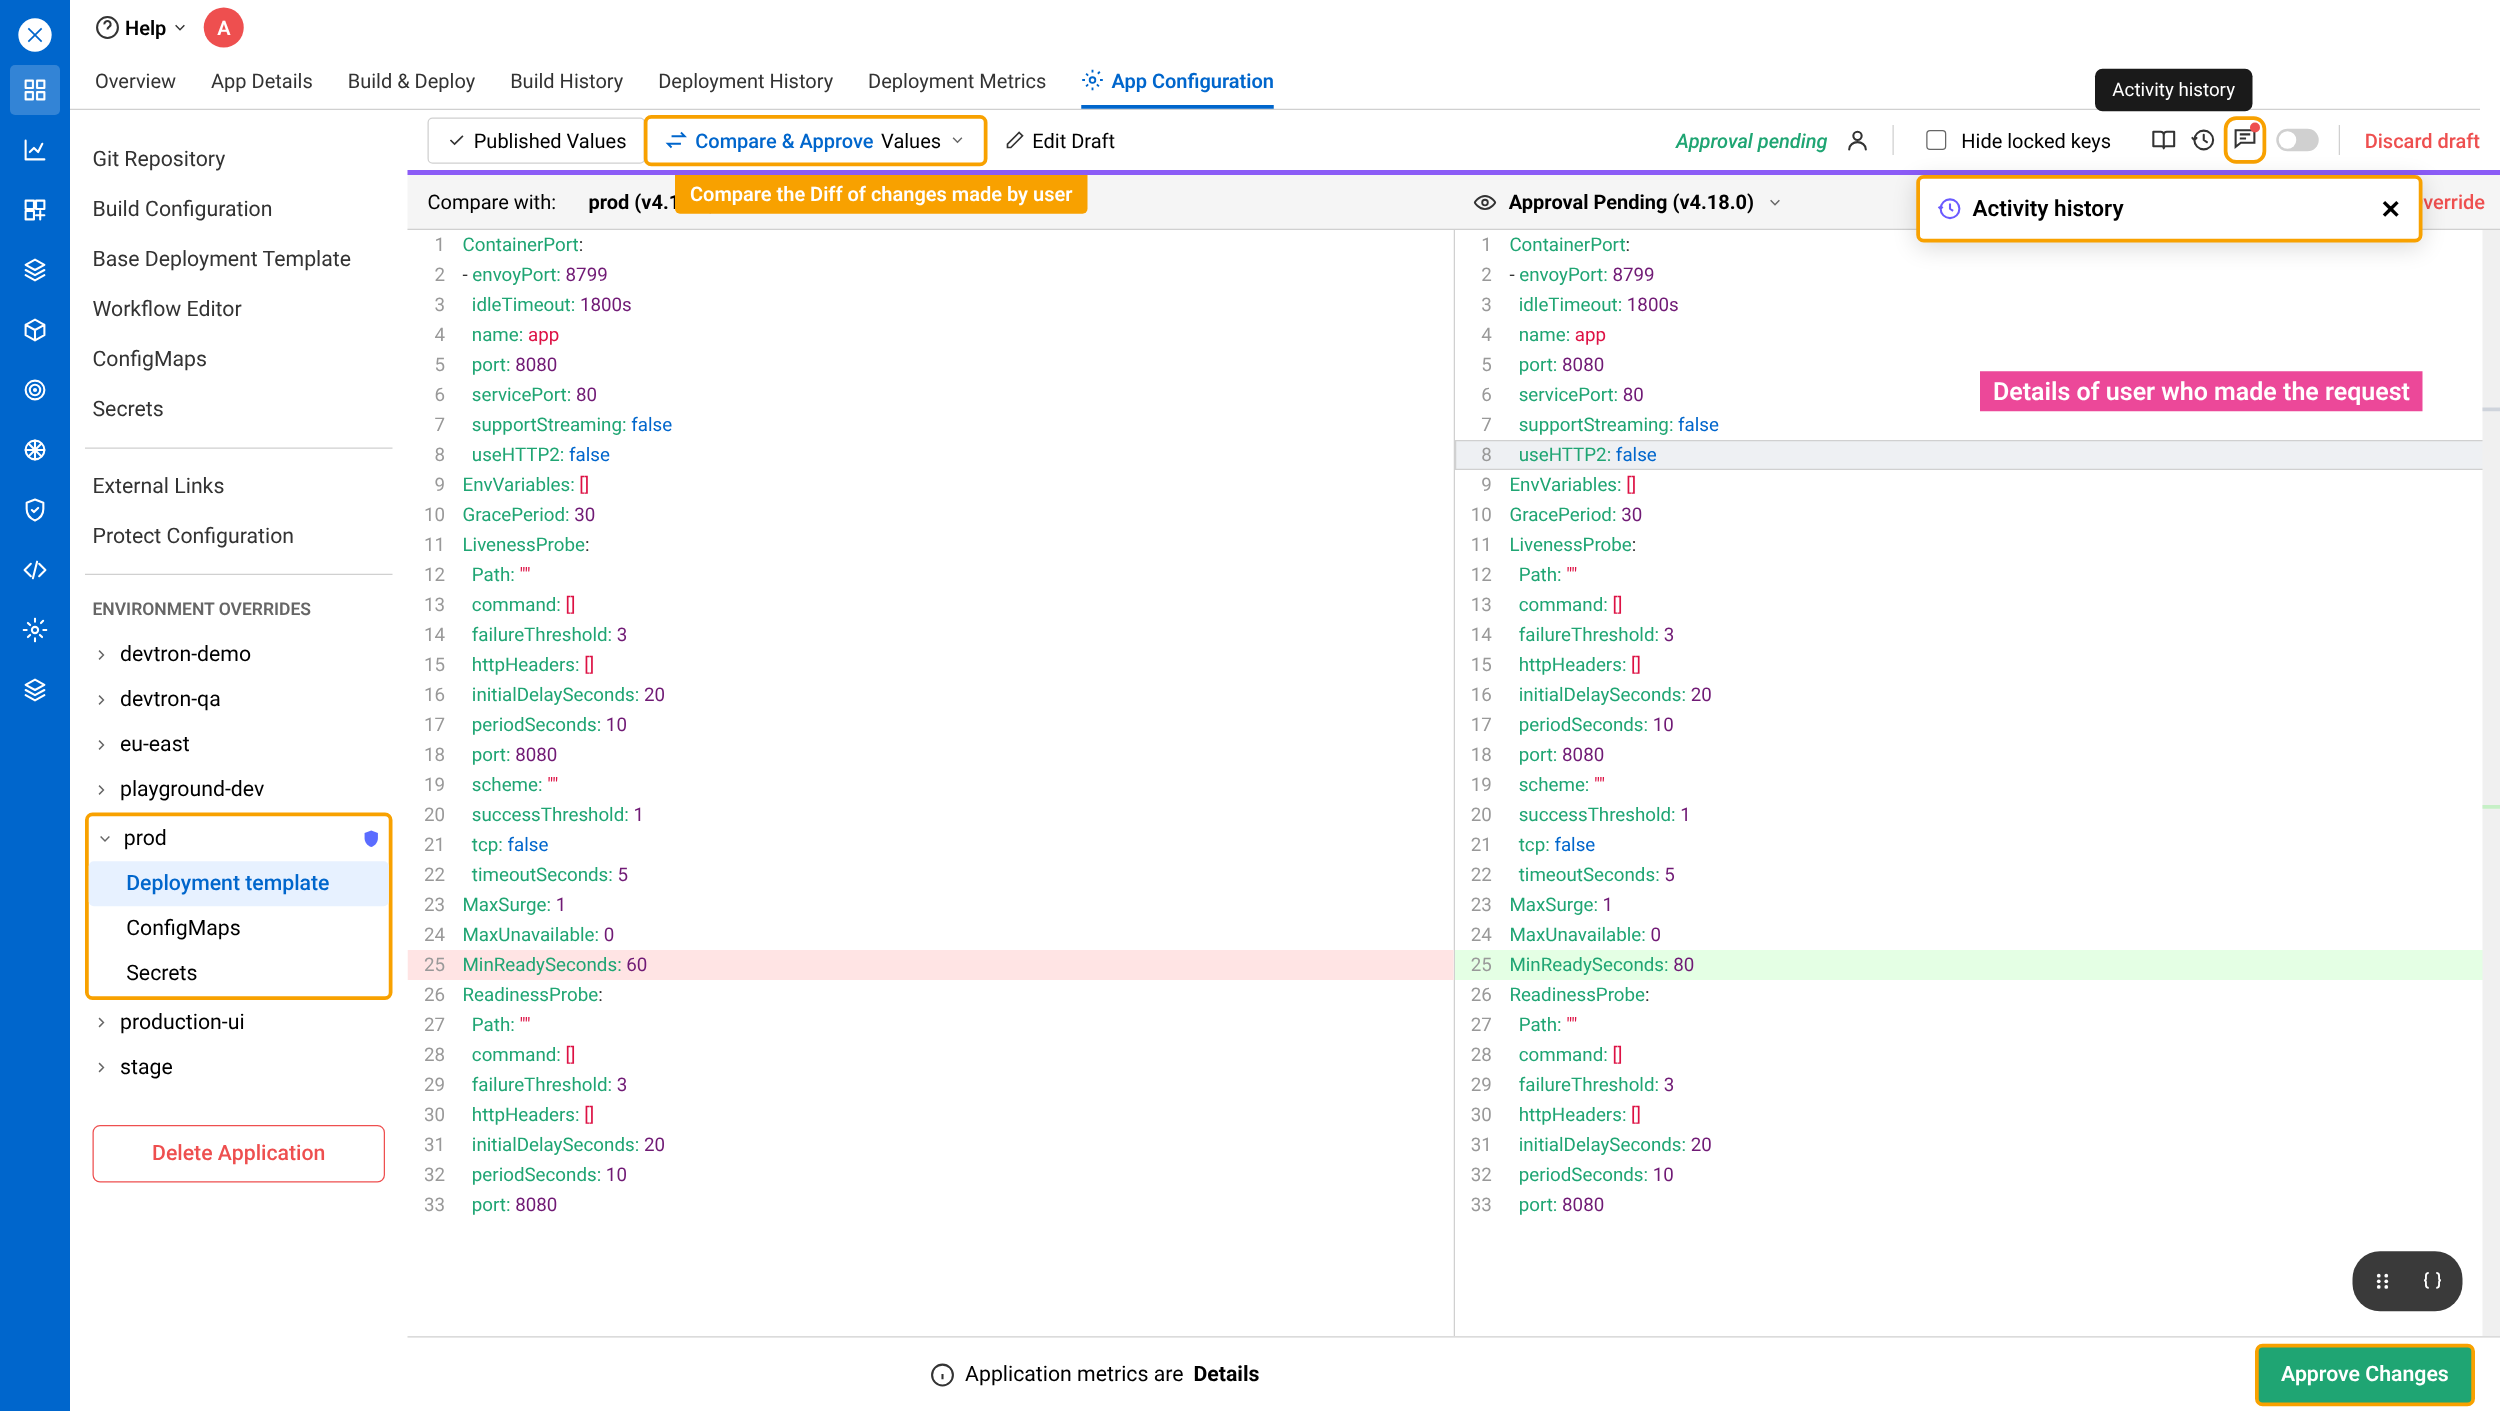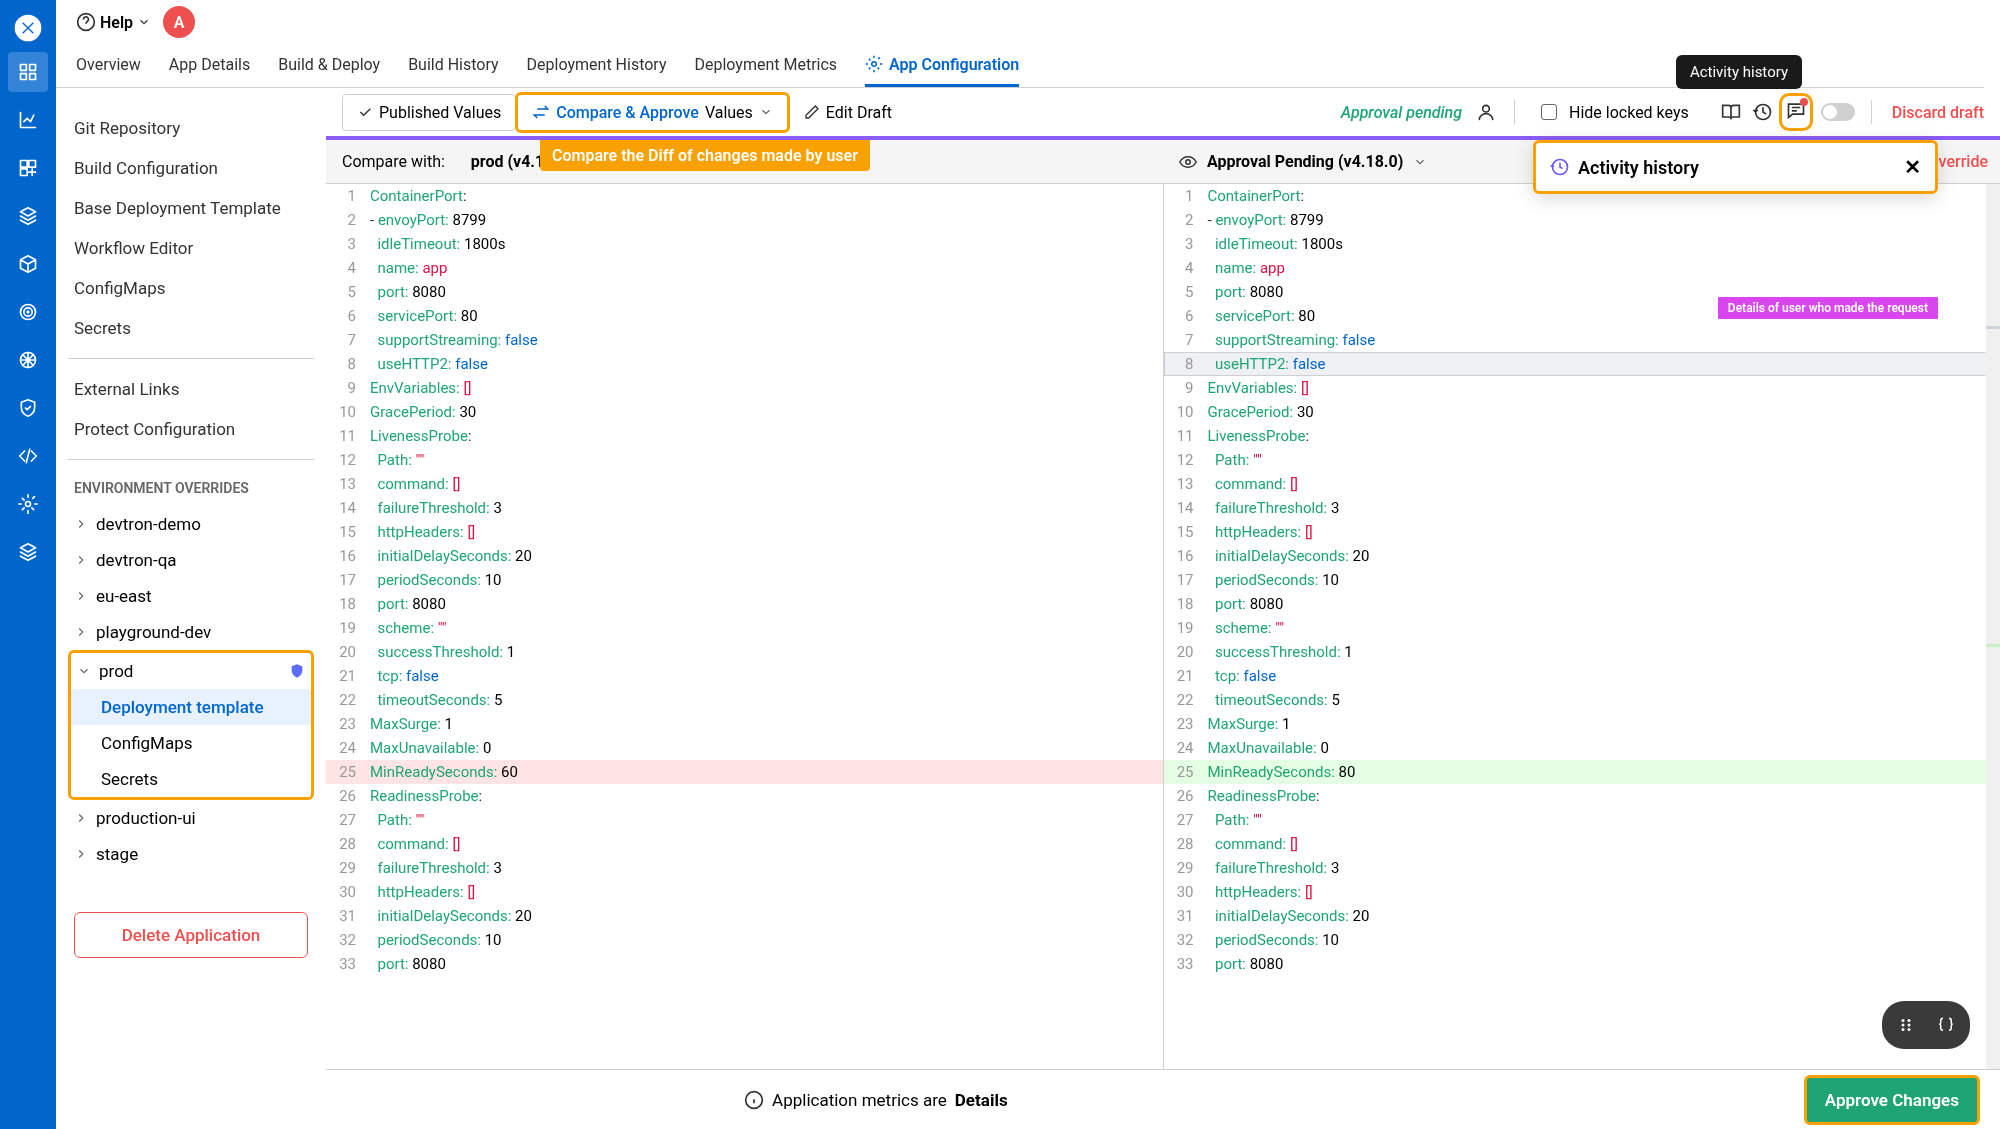--- a/index.html
+++ b/index.html
@@ -22,21 +22,21 @@
 .tab.active{color:#0066cc;font-weight:600;border-bottom-color:#0066cc}
 .sidebar{position:absolute;left:56px;top:88px;width:270px;bottom:0;padding:20px 12px;overflow-y:auto}
 .sidebar-item{padding:10px 6px;font-size:17px;color:#333;cursor:pointer;border-radius:4px}
 .sidebar-divider{height:1px;background:#d0d0d0;margin:10px 0}
 .sidebar-heading{font-size:14px;font-weight:600;color:#666;padding:10px 6px}
 .env-item{display:flex;align-items:center;gap:8px;padding:8px 6px;font-size:17px;cursor:pointer}
 .env-sub{padding:8px 6px 8px 30px;font-size:17px;cursor:pointer;border-radius:4px}
 .env-sub.active{background:#e7f1ff;color:#0066cc;font-weight:500}
 .prod-group{border:3px solid #f8a100;border-radius:6px;padding:0}
 .shield-icon{margin-left:auto;color:#5b6cff}
-.delete-btn{margin-top:40px;border:1px solid #ee4f4f;color:#ee4f4f;background:#fff;width:calc(100% - 12px);padding:12px;font-size:17px;font-weight:500;border-radius:6px;cursor:pointer;margin-left:6px}
+.delete-btn{margin-top:28px;border:1px solid #ee4f4f;color:#ee4f4f;background:#fff;width:calc(100% - 12px);padding:12px;font-size:17px;font-weight:500;border-radius:6px;cursor:pointer;margin-left:6px}
 .toolbar{position:absolute;left:326px;top:88px;right:0;height:52px;border-bottom:4px solid #8b5cf6;display:flex;align-items:center;padding:0 16px;gap:0}
 .tool-btn{display:flex;align-items:center;gap:6px;padding:8px 14px;font-size:16px;cursor:pointer;border-radius:4px}
 .tool-btn.boxed{border:1px solid #d0d0d0}
 .compare-btn{border:3px solid #f8a100;border-radius:6px}
 .compare-btn .blue{color:#0066cc;font-weight:500}
 .status-pending{color:#1fa573;font-style:italic;font-weight:500;margin-left:auto}
 .tool-icon{padding:6px;cursor:pointer;display:flex;align-items:center}
 .tool-icon svg{width:20px;height:20px;stroke:#333;fill:none;stroke-width:2;stroke-linecap:round;stroke-linejoin:round}
 .comment-highlight{border:3px solid #f8a100;border-radius:10px;padding:4px;position:relative}
 .comment-highlight .dot{position:absolute;top:2px;right:2px;width:8px;height:8px;background:#ee4f4f;border-radius:50%}
@@ -53,39 +53,39 @@
 .diff-pane.left{border-right:1px solid #d0d0d0}
 .code-line{display:flex}
 .line-num{width:40px;text-align:right;padding-right:10px;color:#999;user-select:none;flex-shrink:0}
 .line-content{flex:1;white-space:pre;padding-left:4px}
 .removed{background:#ffe4e4}
 .added{background:#e4ffe4}
 .cursor-line{background:#eef0f3;box-shadow:inset 0 0 0 1px #d0d0d0}
 .tk-key{color:#1fa573}
 .tk-punc{color:#333}
 .tk-str{color:#d14}
-.tk-num{color:#000000}
+.tk-num{color:#701a75}
 .tk-bool{color:#0066cc}
 .scrubber{position:absolute;top:0;right:0;width:14px;height:100%;background:#f0f0f0}
 .scrub-mark{position:absolute;right:0;width:14px;height:3px}
 .footer{position:absolute;left:326px;bottom:0;right:0;height:60px;border-top:1px solid #d0d0d0;display:flex;align-items:center;padding:0 20px;background:#fff}
 .footer-msg{display:flex;align-items:center;gap:8px;font-size:17px;margin:0 auto}
 .approve-btn{background:#1fa573;color:#fff;border:3px solid #f8a100;padding:12px 18px;font-size:17px;font-weight:600;border-radius:6px;cursor:pointer;margin-left:auto}
 .tooltip{position:absolute;top:55px;right:198px;background:#1a1a1a;color:#fff;padding:8px 14px;border-radius:6px;font-size:15px;z-index:30}
 .popover{position:absolute;top:140px;right:62px;width:405px;background:#fff;border:3px solid #f8a100;border-radius:6px;z-index:20;box-shadow:0 4px 20px rgba(0,0,0,0.15)}
 .popover-header{display:flex;align-items:center;gap:8px;padding:12px 14px;font-size:18px;font-weight:600}
 .popover-close{margin-left:auto;cursor:pointer;font-size:20px}
 .popover-body{padding:4px 14px 14px 14px}
 .timeline-item{display:flex;gap:10px}
 .timeline-dot{width:8px;height:8px;border:2px solid #999;border-radius:50%;margin-top:6px;flex-shrink:0}
 .timeline-content{flex:1}
 .timeline-row{display:flex;justify-content:space-between;font-size:16px}
 .timeline-row strong{font-weight:600}
 .timeline-row .date{color:#666;font-size:15px}
-.orange-badge2{position:absolute;top:297px;right:62px;background:#d946ef;color:#fff;font-weight:600;padding:4px 10px;font-size:12px;z-index:19}
+.orange-badge2{position:absolute;top:297px;right:62px;background:#ec4899;color:#fff;font-weight:600;padding:4px 10px;font-size:20px;z-index:19}
 .float-toggle{position:absolute;bottom:80px;right:30px;background:#3a3a3a;border-radius:22px;display:flex;padding:6px;gap:4px;z-index:15}
 .float-btn{width:36px;height:36px;border-radius:18px;display:flex;align-items:center;justify-content:center;color:#fff}
 .checkbox{width:16px;height:16px;border:1.5px solid #666;border-radius:3px;display:inline-block;margin-right:6px}
 </style>
 </head>
 <body>
 
 <div class="left-rail">
   <div class="rail-logo">
       <svg viewBox="0 0 24 24">

